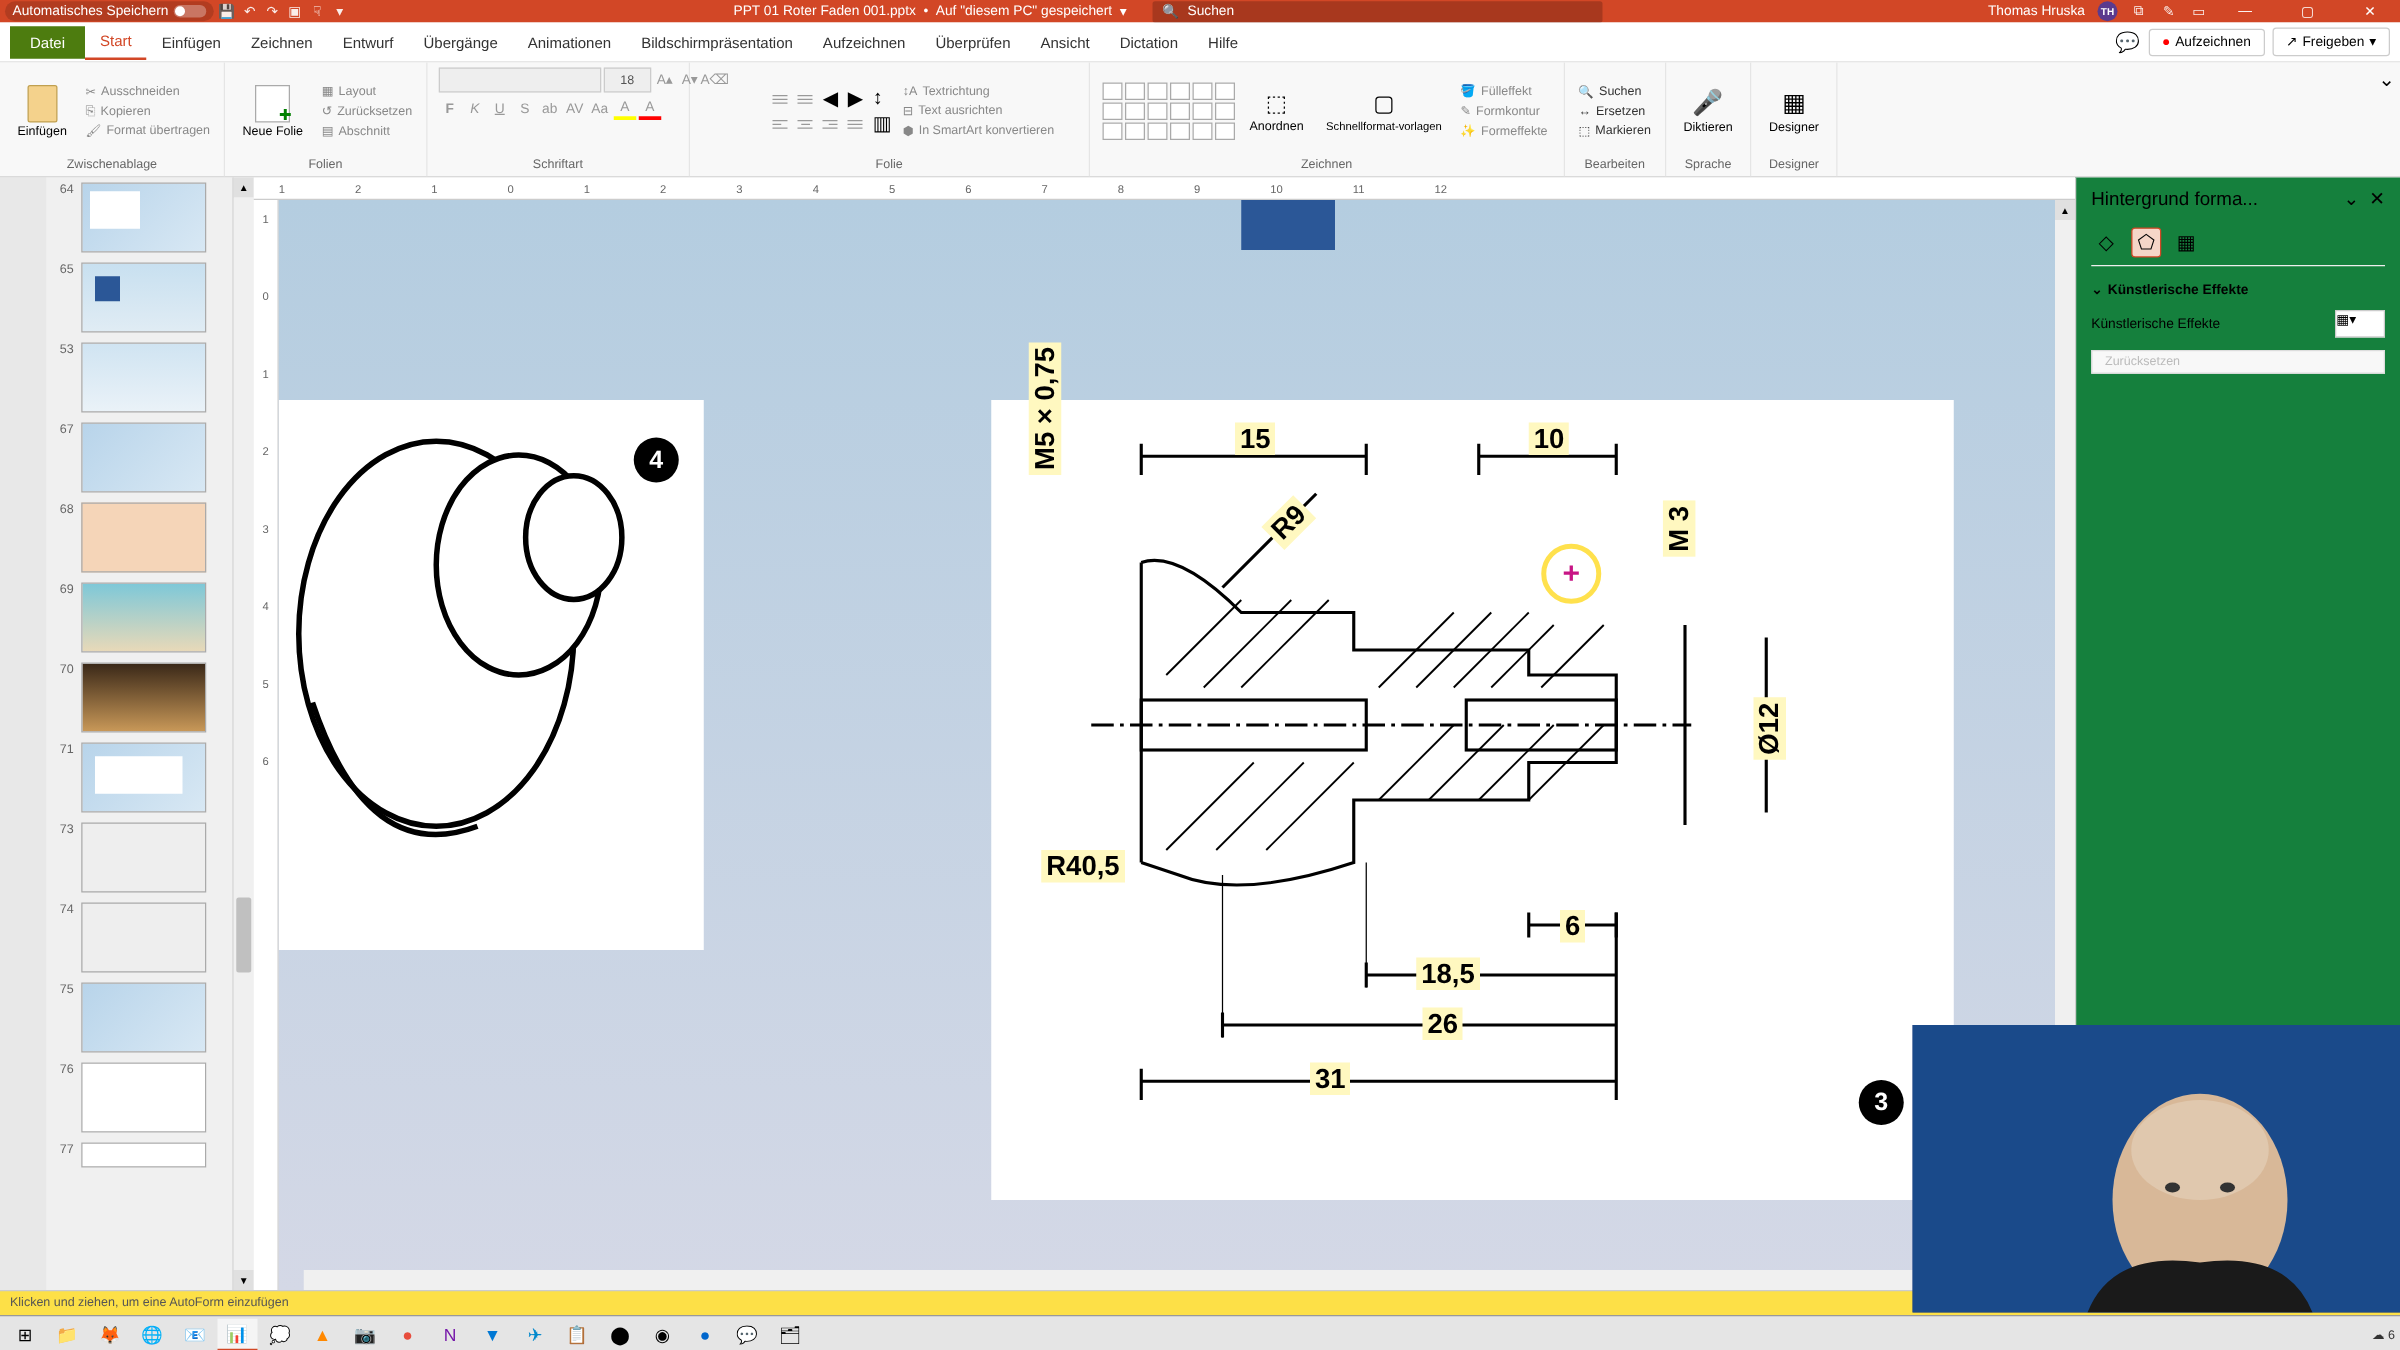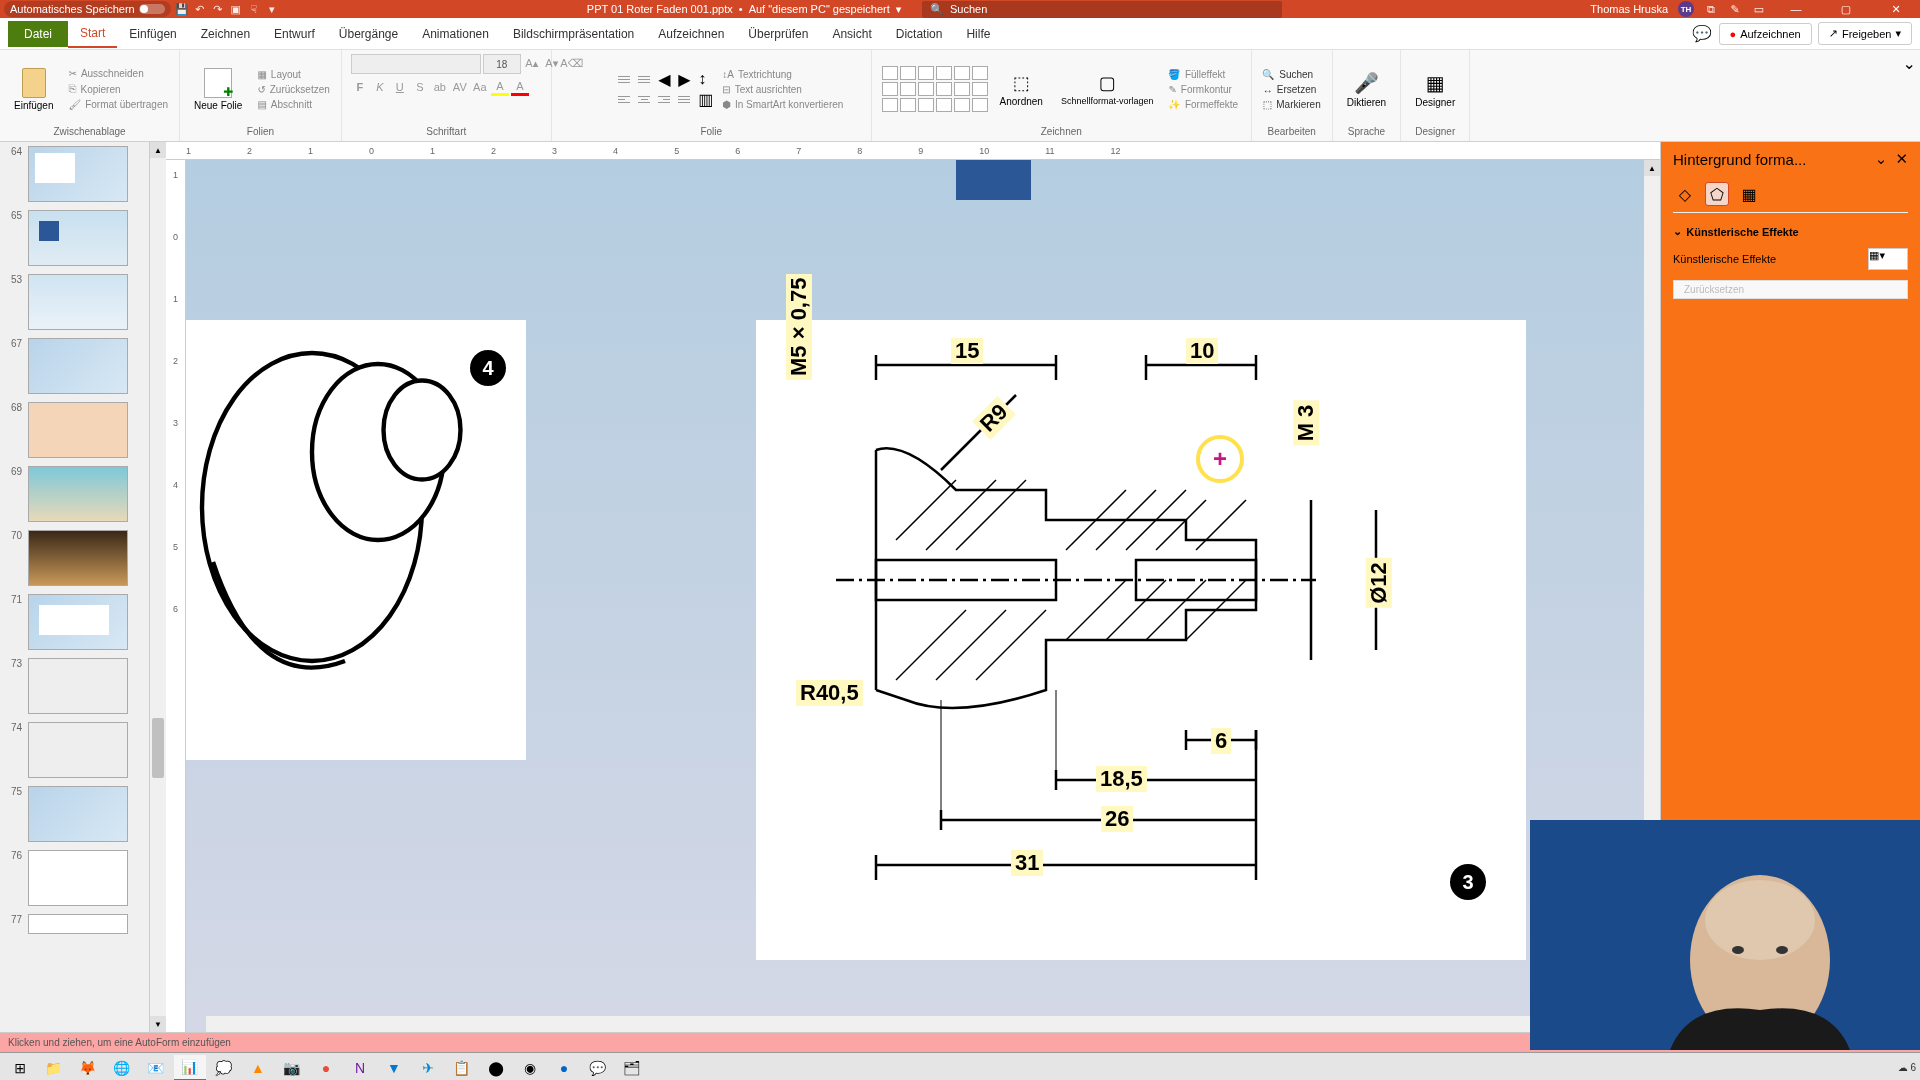--- a/index.html
+++ b/index.html
@@ -39,21 +39,21 @@
 .size-combo { width: 38px; height: 20px; border: 1px solid #ccc; background: #eee; font-size: 10px; text-align: center; }
 .format-row { display: flex; gap: 2px; margin-left: 39px; }
 .fmt-btn { width: 18px; height: 18px; display: flex; align-items: center; justify-content: center; font-size: 11px; color: #999; }
 .para-btn { width: 18px; height: 16px; border: 1px solid transparent; display: flex; flex-direction: column; gap: 2px; padding: 2px; justify-content: center; }
 .para-btn span { height: 1px; background: #999; display: block; }
 .drawtools { display: grid; grid-template-columns: repeat(6, 16px); gap: 2px; }
 .dt-shape { width: 16px; height: 14px; border: 1px solid #aaa; background: white; }
 
 
 .main-area { display: flex; height: 890px; background: #e8e8e8; }
-.slide-panel { width: 150px; background: #f0f0f0; display: flex; flex-direction: column; overflow: hidden; border-right: 1px solid #ccc; }
+.slide-panel { width: 150px; background: #f0f0f0; display: flex; flex-direction: column; overflow: hidden; border-right: 1px solid #ccc; margin-left: 37px; }
 .thumb-wrap { display: flex; gap: 6px; padding: 4px 6px; align-items: flex-start; }
 .thumb-num { font-size: 10px; color: #666; width: 16px; text-align: right; }
 .thumb { width: 100px; height: 56px; background: linear-gradient(135deg, #b8d4ea, #d8e8f4); border: 1px solid #aaa; position: relative; }
 .thumb.selected { border: 2px solid #d24726; }
 .thumb-inner { position: absolute; background: white; }
 .scrollbar-v { width: 16px; background: #f0f0f0; display: flex; flex-direction: column; }
 .scroll-btn { height: 16px; background: #e0e0e0; display: flex; align-items: center; justify-content: center; font-size: 8px; }
 .scroll-track { flex: 1; background: #f0f0f0; position: relative; }
 .scroll-thumb { position: absolute; width: 12px; left: 2px; background: #c0c0c0; border-radius: 2px; }
 
@@ -64,33 +64,33 @@
 .editor-body { flex: 1; display: flex; }
 .canvas-area { flex: 1; background: linear-gradient(180deg, #b4cde0 0%, #d4d8e6 100%); position: relative; overflow: hidden; }
 .blue-rect { position: absolute; top: 0; left: 770px; width: 75px; height: 40px; background: #2b5797; }
 .img-left { position: absolute; top: 160px; left: 0; width: 340px; height: 440px; background: white; display: flex; align-items: center; justify-content: center; }
 .img-right { position: absolute; top: 160px; left: 570px; width: 770px; height: 640px; background: white; }
 .circ-num { width: 36px; height: 36px; border-radius: 50%; background: black; color: white; display: flex; align-items: center; justify-content: center; font-size: 20px; font-weight: bold; position: absolute; }
 .dim-label { position: absolute; font-size: 22px; font-weight: bold; background: #fff8c0; padding: 0 4px; }
 .highlight-circle { position: absolute; width: 48px; height: 48px; border: 4px solid #ffe14d; border-radius: 50%; display: flex; align-items: center; justify-content: center; color: #c71585; font-size: 24px; font-weight: bold; }
 
 
-.right-pane { width: 260px; background: #f97316; border-left: 1px solid #ccc; padding: 8px 12px; }
+.right-pane { width: 260px; background: #15803d; border-left: 1px solid #ccc; padding: 8px 12px; }
 .pane-header { display: flex; align-items: center; justify-content: space-between; font-size: 15px; padding-bottom: 8px; }
 .pane-icons { display: flex; gap: 8px; padding: 6px 0; border-bottom: 1px solid #eee; }
 .pane-icon-btn { width: 24px; height: 24px; border: 1px solid transparent; border-radius: 3px; display: flex; align-items: center; justify-content: center; }
 .pane-icon-btn.active { background: #f5d6c8; border-color: #d24726; }
 .pane-section { padding-top: 12px; }
 .pane-section-title { font-size: 11px; font-weight: bold; display: flex; align-items: center; gap: 4px; }
 .pane-row { display: flex; justify-content: space-between; align-items: center; font-size: 11px; padding: 10px 0; }
 .effect-combo { width: 40px; height: 22px; border: 1px solid #ccc; background: white; }
 .reset-btn { padding: 3px 10px; border: 1px solid #ddd; color: #bbb; font-size: 10px; background: #f8f8f8; }
 
 
-.statusbar { height: 20px; background: #fca5a5; border-top: 1px solid #ccc; display: flex; align-items: center; padding: 0 8px; font-size: 10px; color: #555; gap: 20px; }
+.statusbar { height: 20px; background: #fde047; border-top: 1px solid #ccc; display: flex; align-items: center; padding: 0 8px; font-size: 10px; color: #555; gap: 20px; }
 .status-right { margin-left: auto; display: flex; gap: 12px; align-items: center; }
 
 
 .taskbar { height: 30px; background: #e5e5e5; border-top: 1px solid #999; display: flex; align-items: center; padding: 0 4px; gap: 2px; }
 .task-icon { width: 32px; height: 26px; display: flex; align-items: center; justify-content: center; font-size: 14px; }
 .task-icon.active { background: rgba(255,255,255,0.6); border-bottom: 2px solid #d24726; }
 .task-right { margin-left: auto; display: flex; align-items: center; gap: 8px; font-size: 10px; color: #333; }
 
 
 .webcam { position: absolute; right: 0; bottom: 30px; width: 390px; height: 230px; background: #1a3a7a; }

